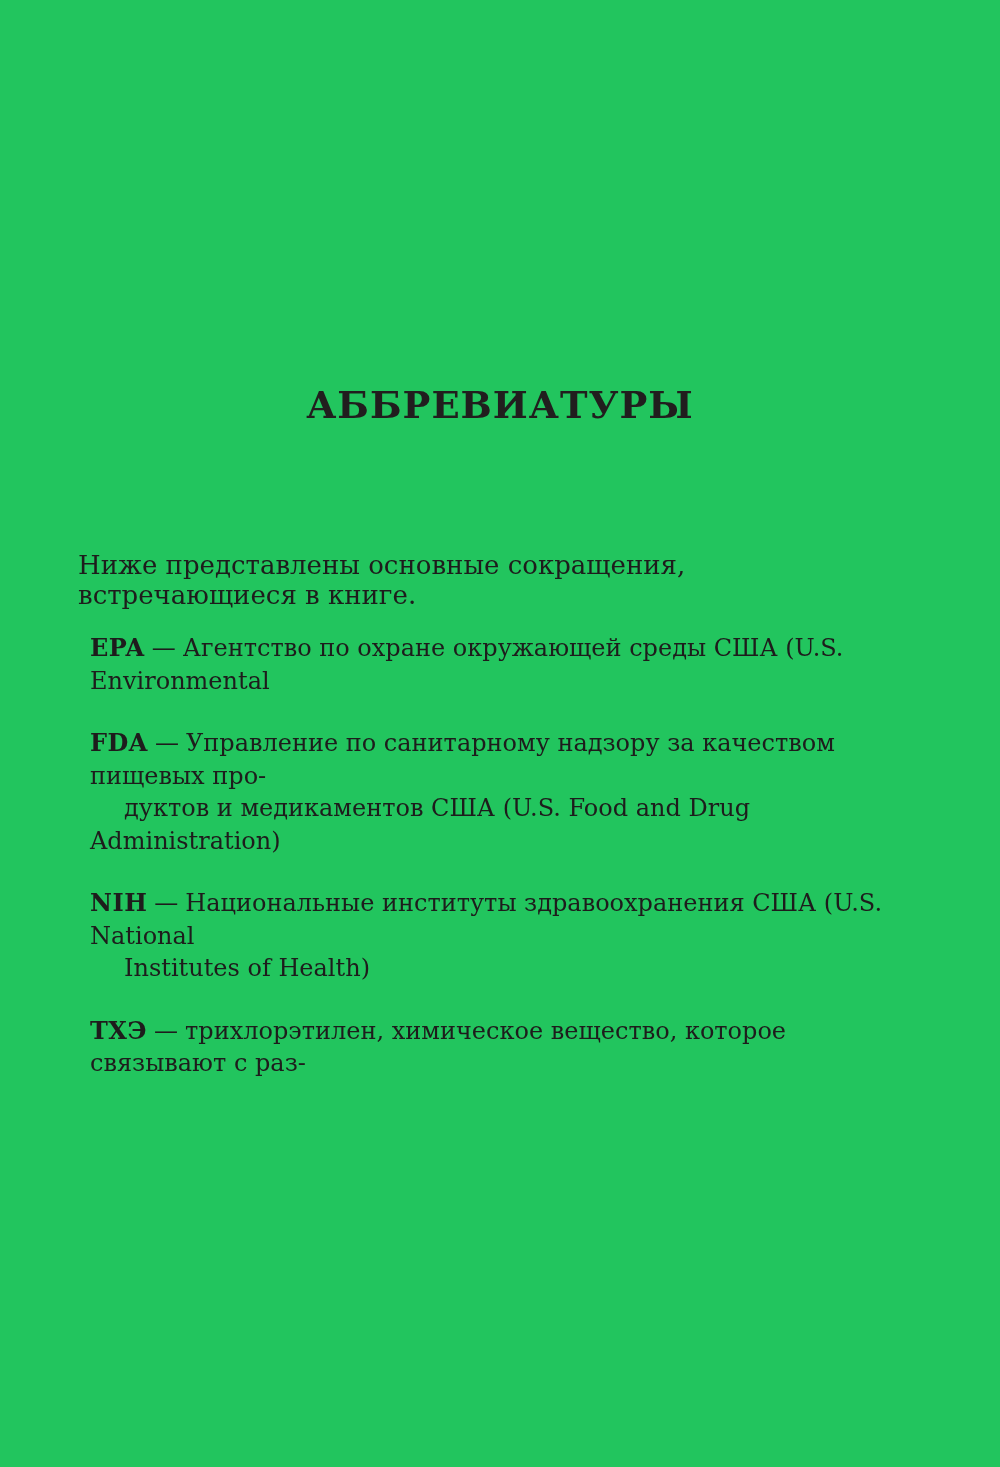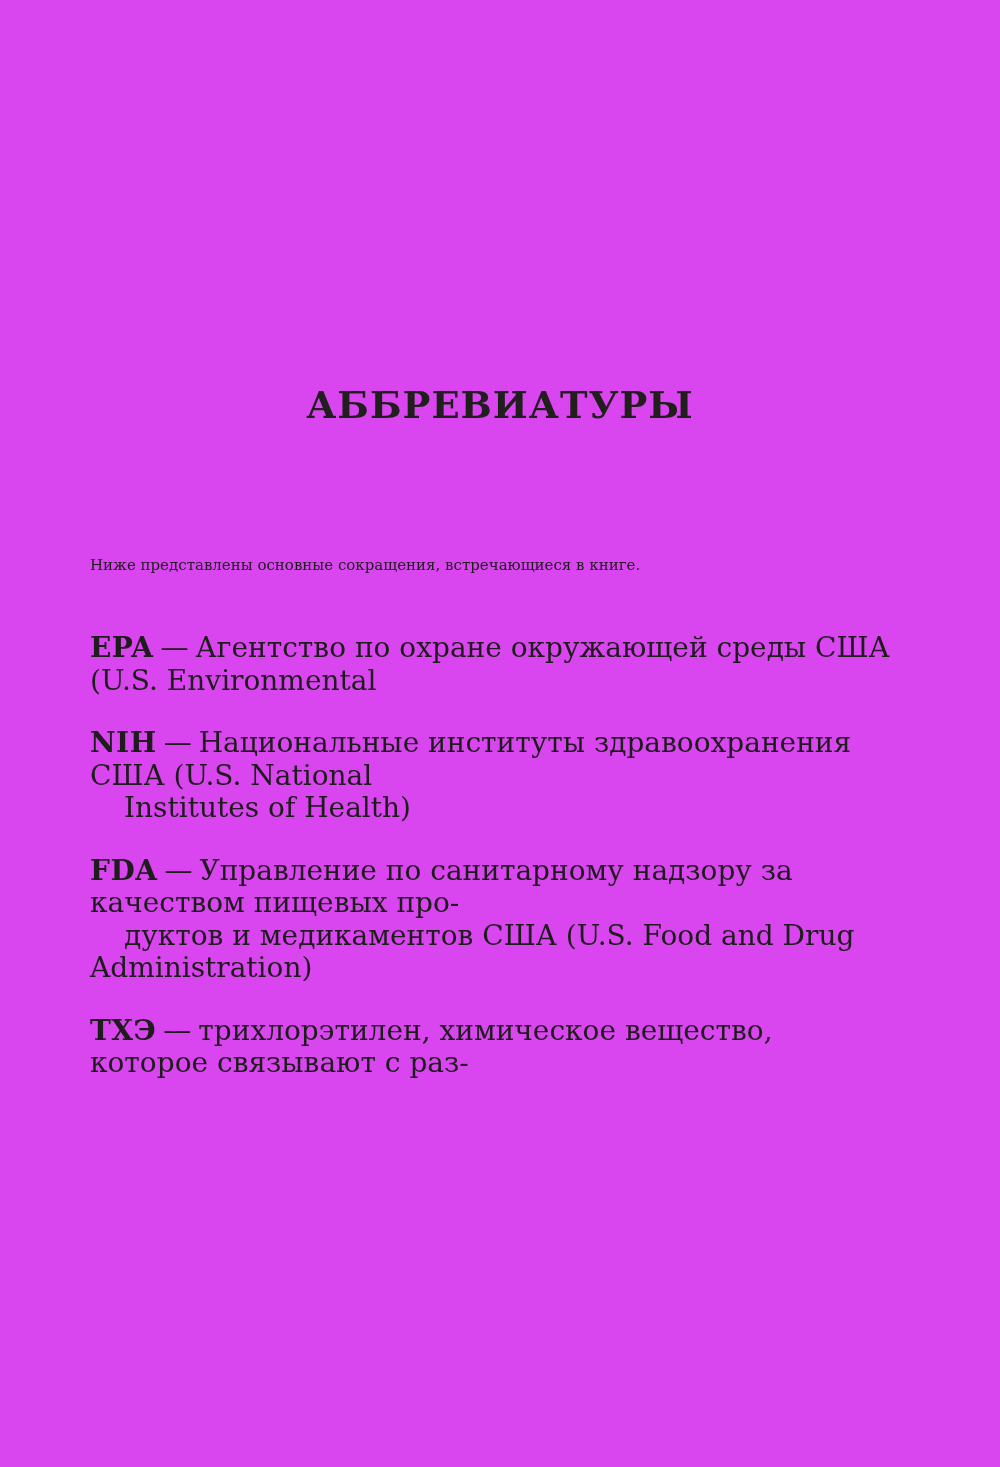--- a/index.html
+++ b/index.html
@@ -4,54 +4,54 @@
 <style>
   html, body {
     margin: 0;
     padding: 0;
     background: #ffffff;
   }
   .page {
     position: relative;
     width: 1000px;
     height: 1467px;
-    background: #d946ef;
+    background: #22c55e;
     color: #1e1c1c;
     font-family: "DejaVu Serif", "Liberation Serif", serif;
     overflow: hidden;
   }
   .title {
     position: absolute;
     top: 383px;
     left: 0;
     width: 100%;
     margin: 0;
     text-align: center;
     font-size: 37px;
     font-weight: bold;
     letter-spacing: 1px;
     color: #211e1e;
   }
   .intro {
     position: absolute;
     top: 550px;
-    left: 90px;
+    left: 78px;
     width: 820px;
     margin: 0;
-    font-size: 15px;
+    font-size: 26px;
     line-height: 30px;
   }
   .entries {
     position: absolute;
     top: 632px;
     left: 90px;
     width: 800px;
   }
   .entry {
-    font-size: 28px;
+    font-size: 24px;
     line-height: 32.5px;
     margin-bottom: 30px;
   }
   .entry .term {
     font-weight: bold;
     letter-spacing: 0.5px;
   }
   .entry .dash {
     margin: 0 7px 0 7px;
   }
@@ -68,27 +68,27 @@
 
   <p class="intro">Ниже представлены основные сокращения, встречающиеся в книге.</p>
 
   <div class="entries">
 
     <div class="entry">
       <span class="term">EPA</span><span class="dash">—</span><span>Агентство по охране окружающей среды США (U.S. Environmental</span><br>
     </div>
 
     <div class="entry">
-      <span class="term">NIH</span><span class="dash">—</span><span>Национальные институты здравоохранения США (U.S. National</span><br>
-      <span class="cont">Institutes of Health)</span>
+      <span class="term">FDA</span><span class="dash">—</span><span>Управление по санитарному надзору за качеством пищевых про-</span><br>
+      <span class="cont">дуктов и медикаментов США (U.S. Food and Drug Administration)</span>
     </div>
 
     <div class="entry">
-      <span class="term">FDA</span><span class="dash">—</span><span>Управление по санитарному надзору за качеством пищевых про-</span><br>
-      <span class="cont">дуктов и медикаментов США (U.S. Food and Drug Administration)</span>
+      <span class="term">NIH</span><span class="dash">—</span><span>Национальные институты здравоохранения США (U.S. National</span><br>
+      <span class="cont">Institutes of Health)</span>
     </div>
 
     <div class="entry">
       <span class="term">ТХЭ</span><span class="dash">—</span><span>трихлорэтилен, химическое вещество, которое связывают с раз-</span><br>
     </div>
 
   </div>
 </div>
 
 </body></html>

